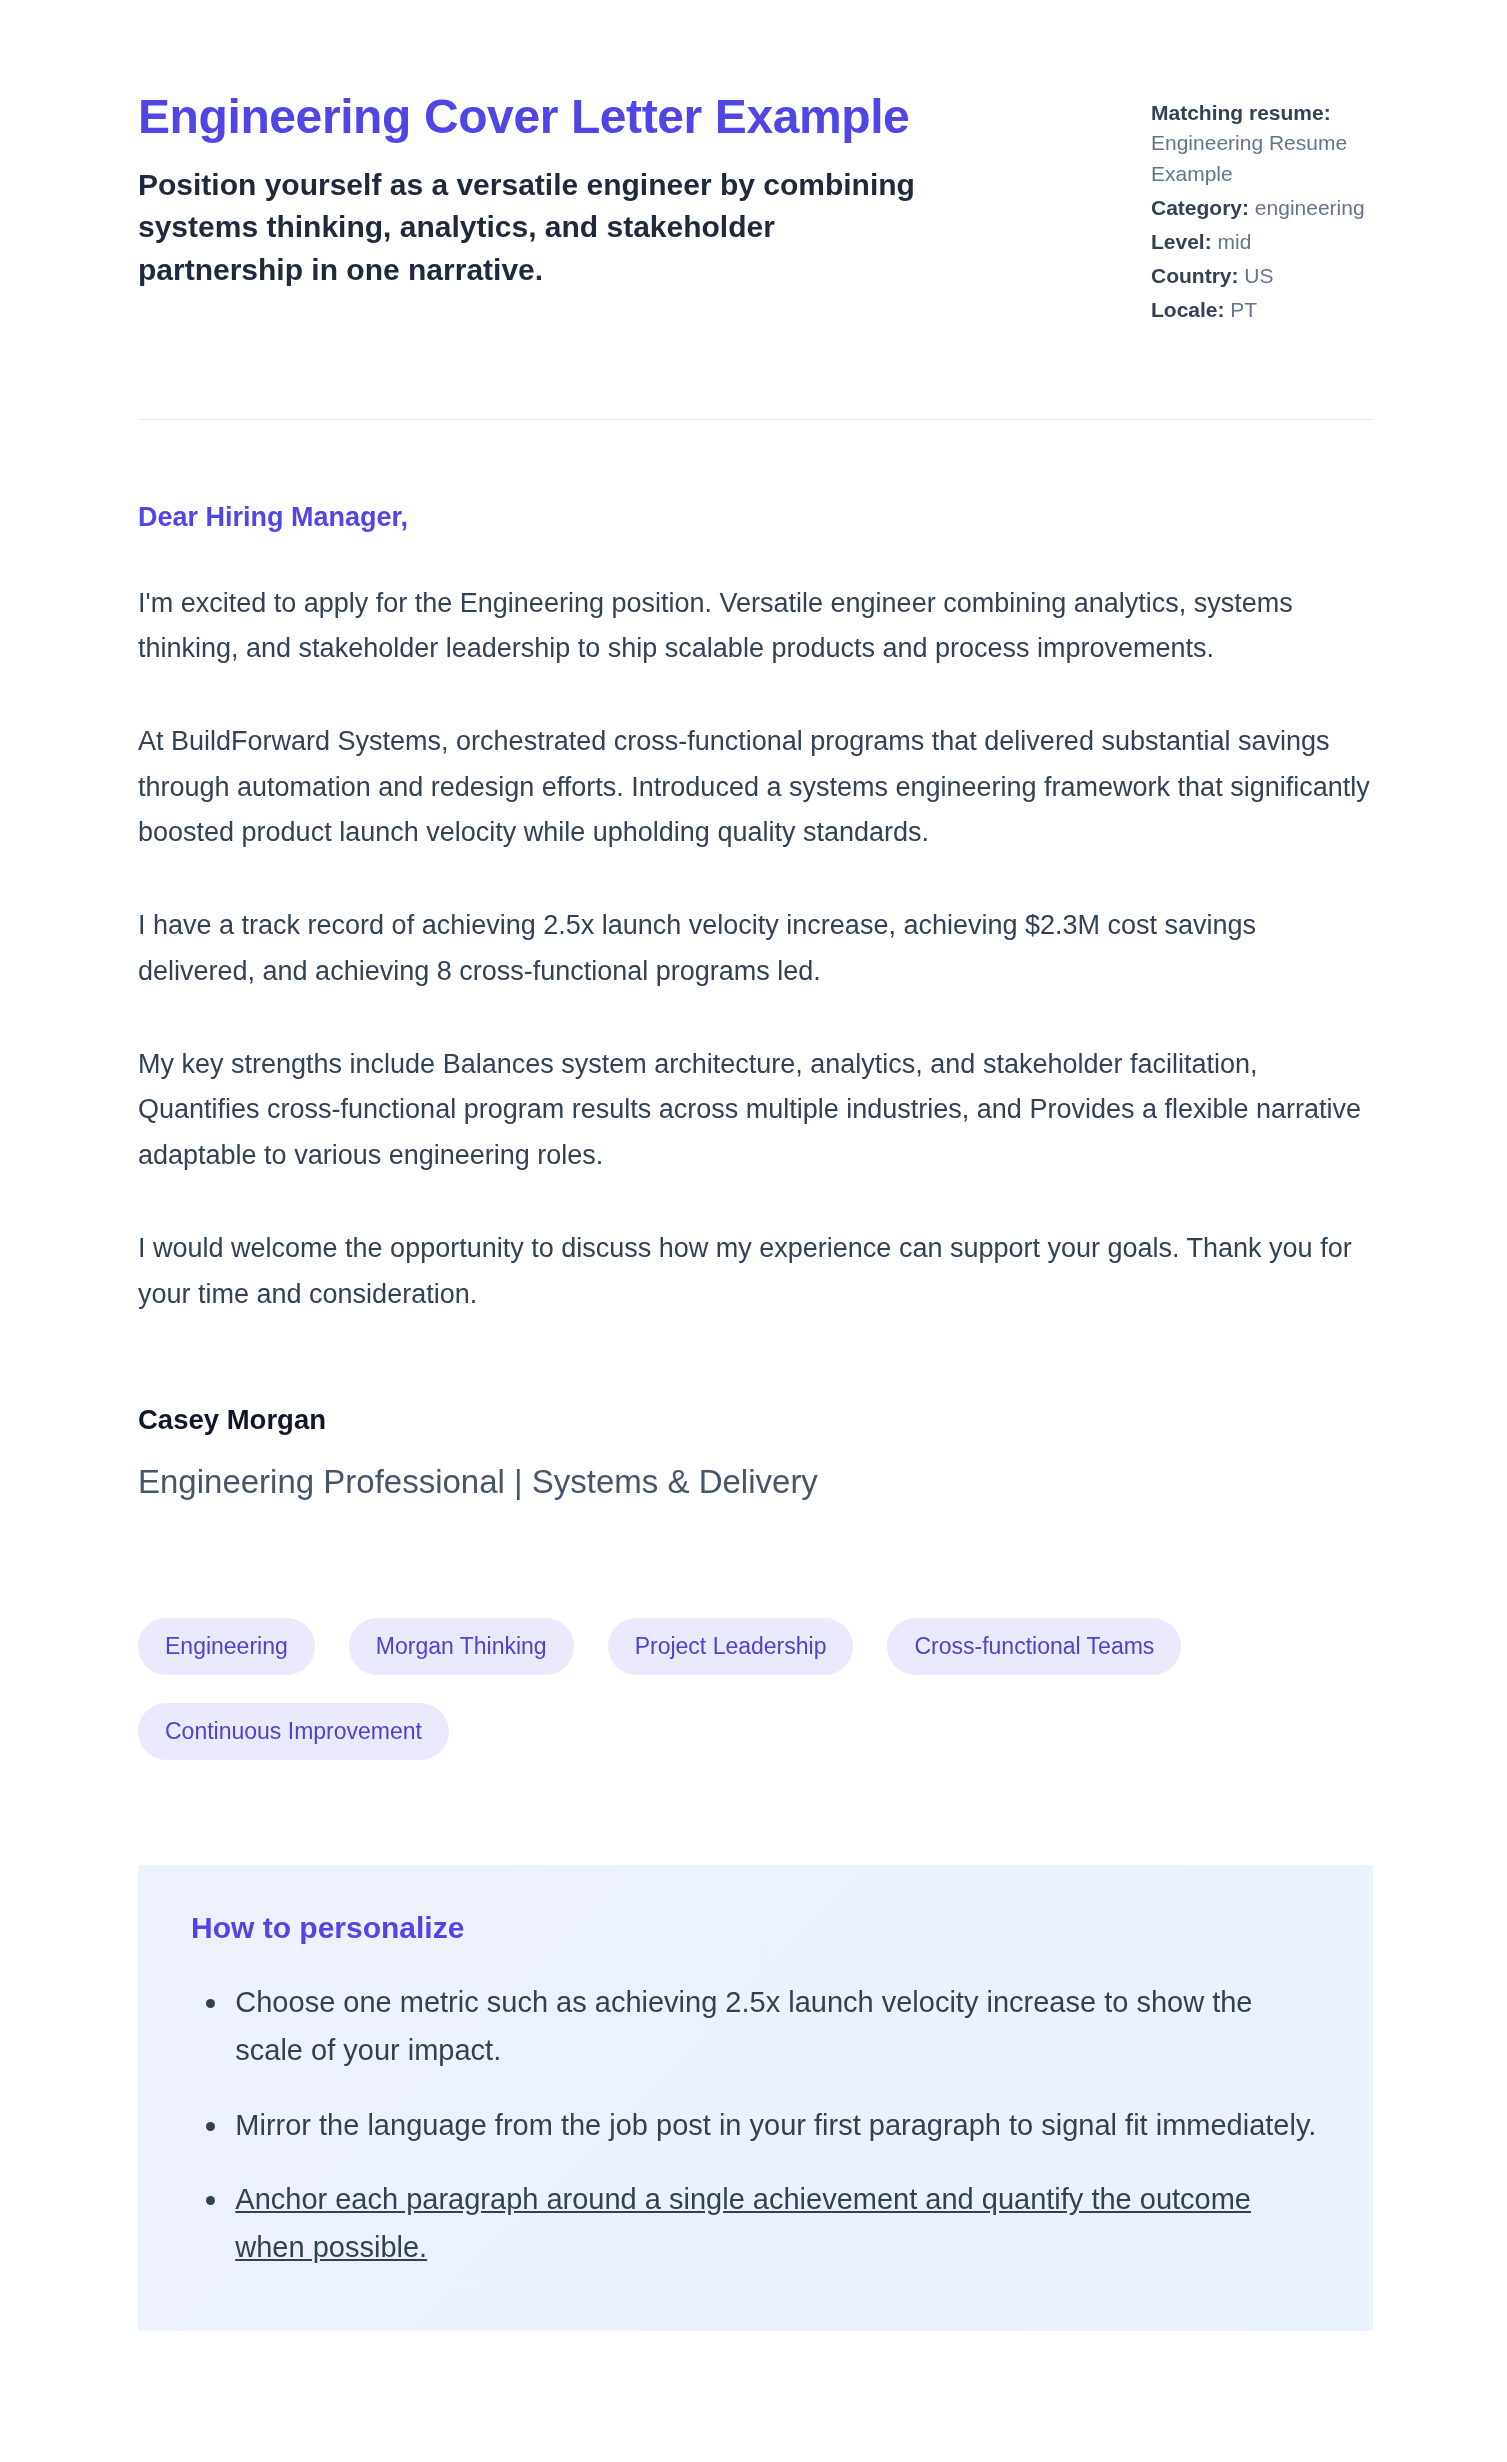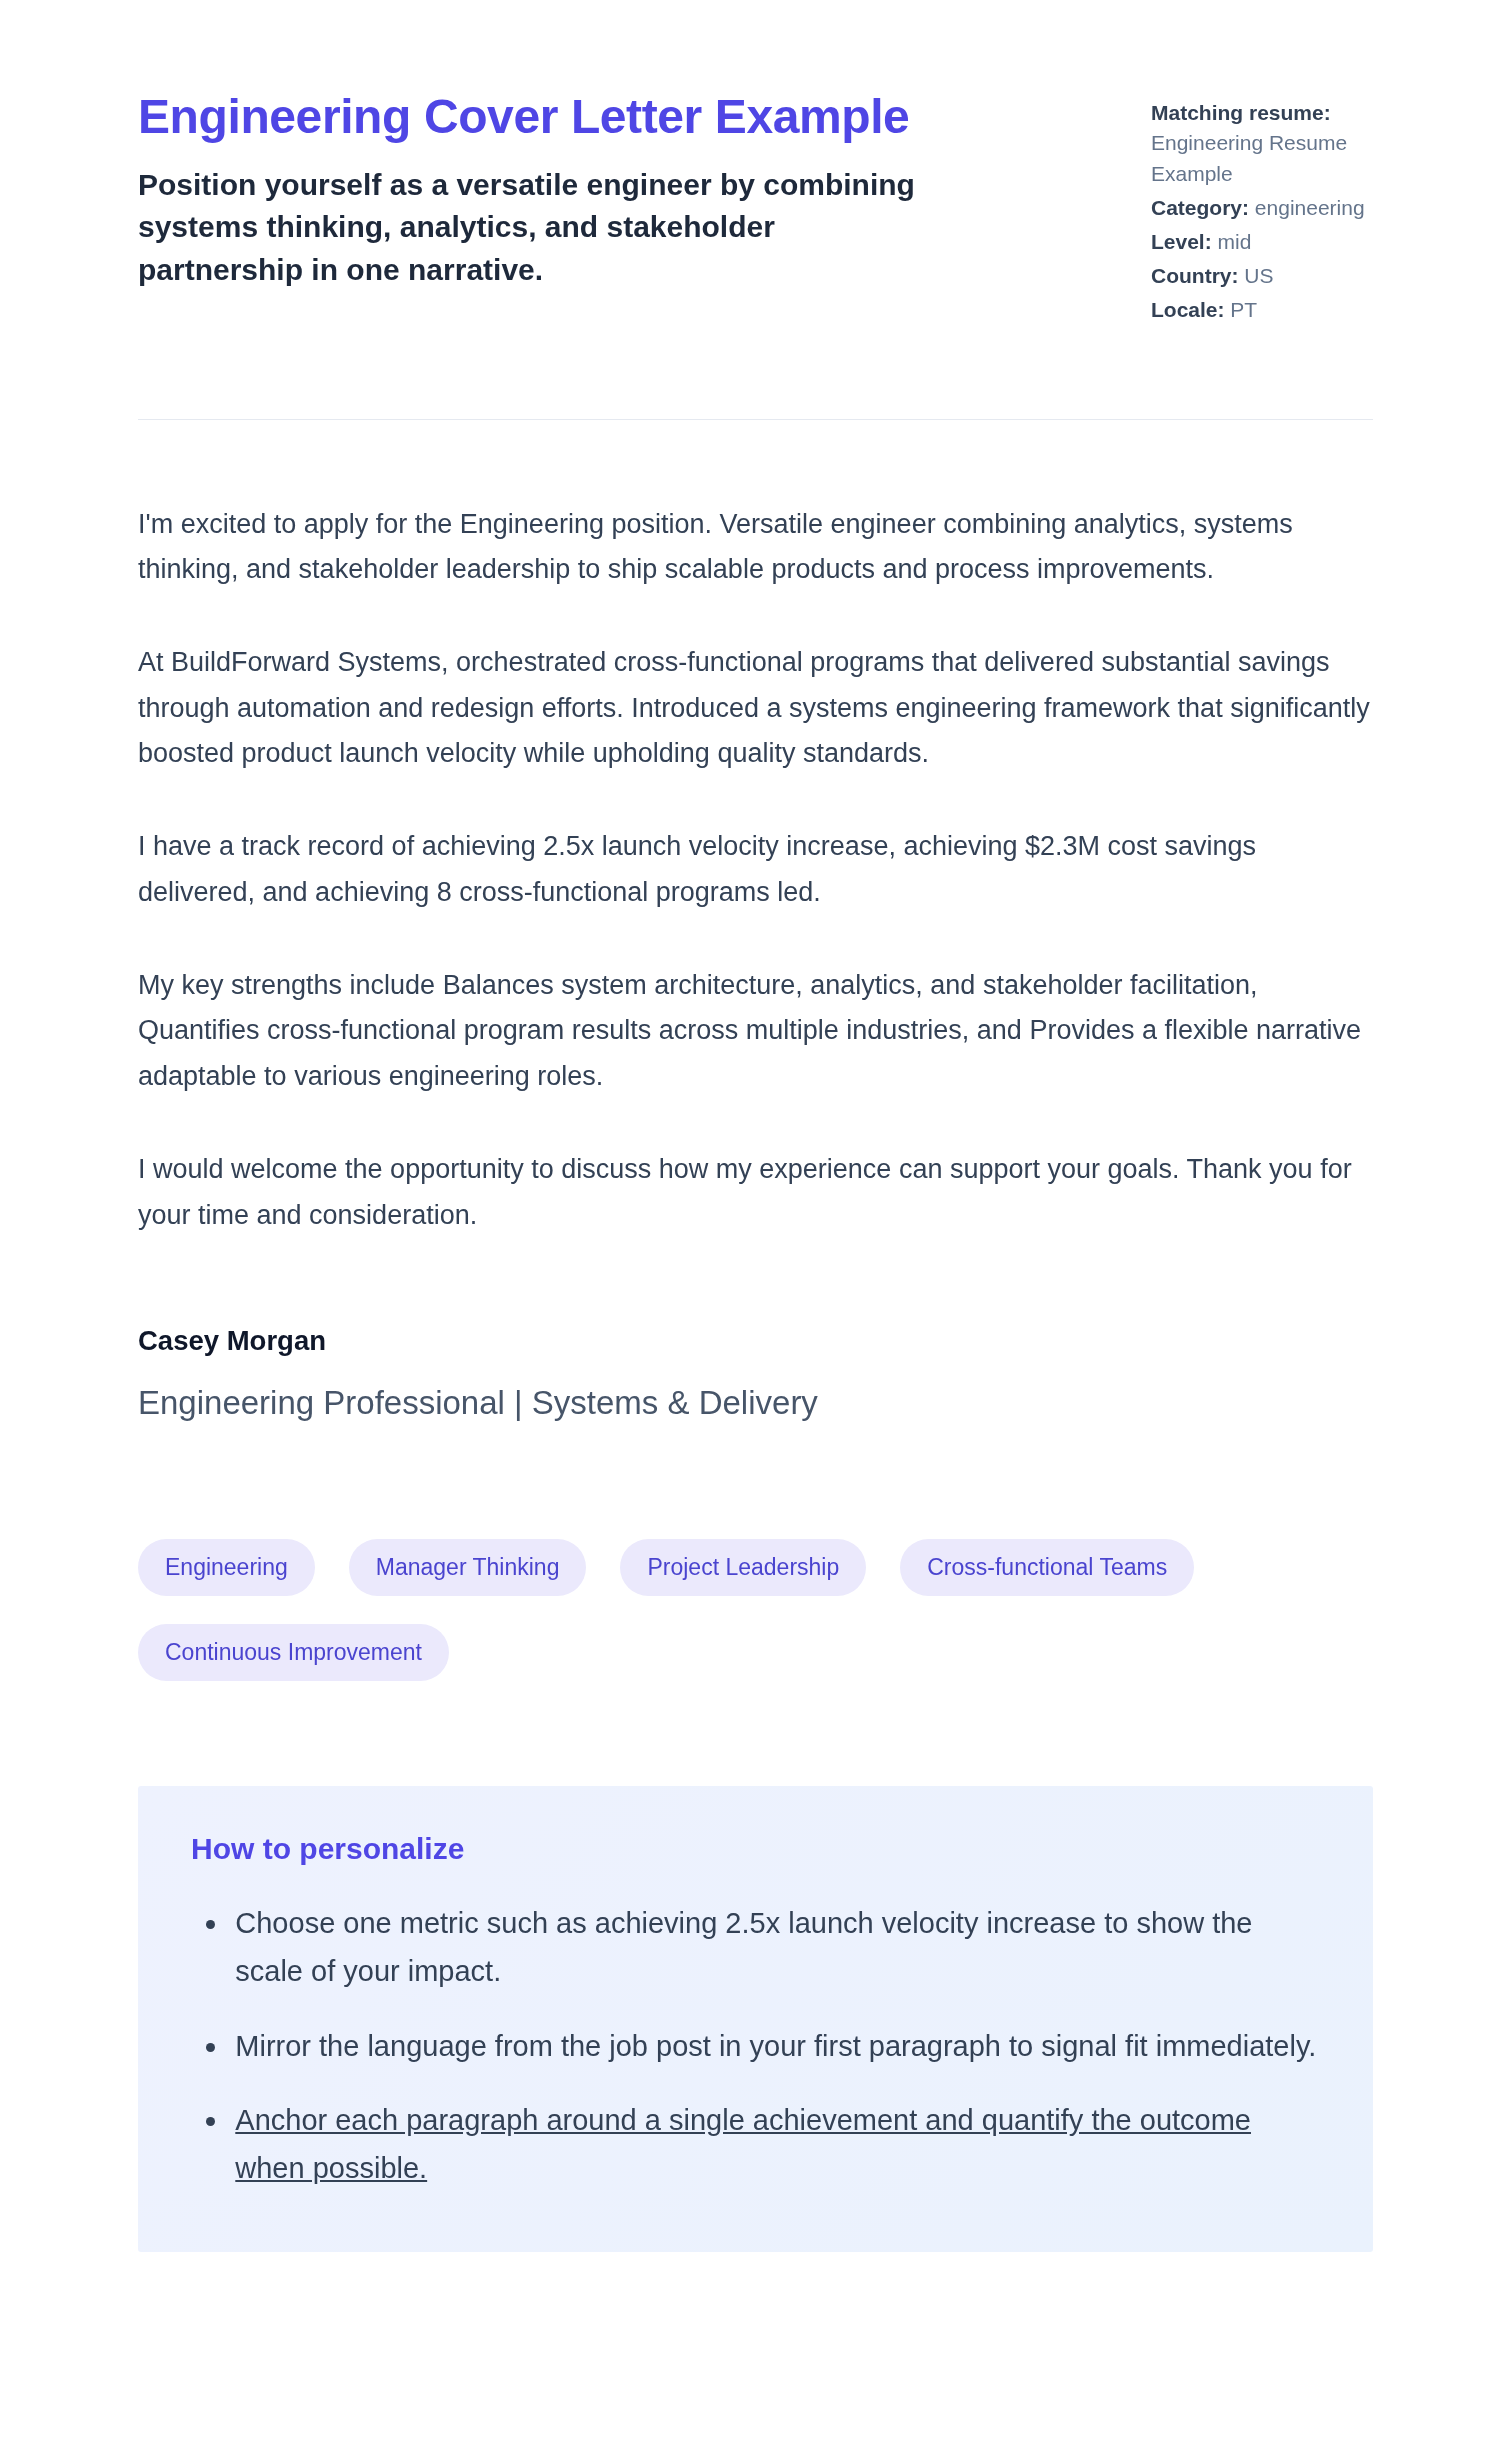--- a/index.html
+++ b/index.html
@@ -154,34 +154,35 @@
         <span class="meta-value">US</span>
       </div>
       <div class="meta-row">
         <span class="meta-label">Locale: </span>
         <span class="meta-value">PT</span>
       </div>
     </aside>
   </header>
 
   <main class="letter">
+    <p class="salutation">Dear Hiring Manager,</p>
 
     <p class="para">I'm excited to apply for the Engineering position. Versatile engineer combining analytics, systems thinking, and stakeholder leadership to ship scalable products and process improvements.</p>
     <p class="para">At BuildForward Systems, orchestrated cross-functional programs that delivered substantial savings through automation and redesign efforts. Introduced a systems engineering framework that significantly boosted product launch velocity while upholding quality standards.</p>
     <p class="para">I have a track record of achieving 2.5x launch velocity increase, achieving $2.3M cost savings delivered, and achieving 8 cross-functional programs led.</p>
     <p class="para">My key strengths include Balances system architecture, analytics, and stakeholder facilitation, Quantifies cross-functional program results across multiple industries, and Provides a flexible narrative adaptable to various engineering roles.</p>
     <p class="para">I would welcome the opportunity to discuss how my experience can support your goals. Thank you for your time and consideration.</p>
 
     <p class="sig-name">Casey Morgan</p>
     <p class="sig-role">Engineering Professional | Systems &amp; Delivery</p>
   </main>
 
   <section class="tags">
     <span class="tag">Engineering</span>
-    <span class="tag">Manager Thinking</span>
+    <span class="tag">Morgan Thinking</span>
     <span class="tag">Project Leadership</span>
     <span class="tag">Cross-functional Teams</span>
     <span class="tag">Continuous Improvement</span>
   </section>
 
   <section class="callout">
     <h2 class="callout-title">How to personalize</h2>
     <ul class="callout-list">
       <li>Choose one metric such as achieving 2.5x launch velocity increase to show the scale of your impact.</li>
       <li>Mirror the language from the job post in your first paragraph to signal fit immediately.</li>

